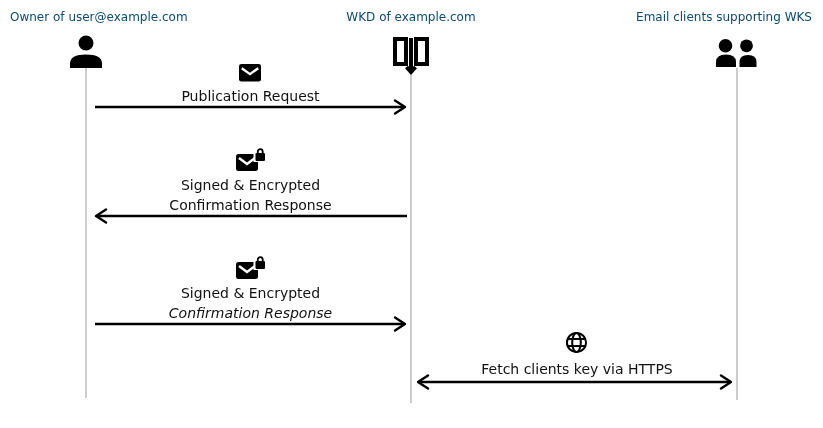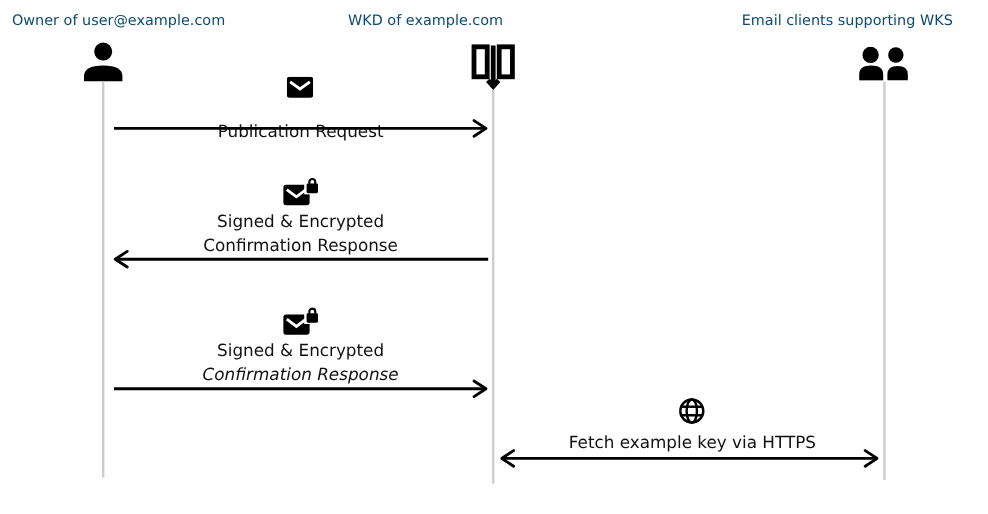--- a/index.html
+++ b/index.html
@@ -40,22 +40,22 @@
   }
   .icon { display: inline-block; line-height: 0; }
   svg { display: block; }
 </style>
 </head>
 <body>
 
 <div class="canvas">
 
   <div class="actor-label" style="left:10px;">Owner of user@example.com</div>
-  <div class="actor-label" style="left:290px; width:242px; ">WKD of example.com</div>
-  <div class="actor-label" style="right:29px; text-align:center;">Email clients supporting WKS</div>
+  <div class="actor-label" style="left:290px; width:242px; text-align:center;">WKD of example.com</div>
+  <div class="actor-label" style="right:11px; text-align:center;">Email clients supporting WKS</div>
 
   <span class="icon abs" style="left:68px; top:35px;">
     <svg width="36" height="33" viewBox="0 0 36 33">
       <circle cx="18" cy="8" r="7.5" fill="#000"></circle>
       <path d="M2 33 V28.5 Q2 19.5 18 19.5 Q34 19.5 34 28.5 V33 Z" fill="#000"></path>
     </svg>
   </span>
 
   <span class="icon abs" style="left:392px; top:36px;">
     <svg width="38" height="40" viewBox="0 0 38 40">
@@ -80,21 +80,21 @@
   <div class="lifeline" style="left:85px;  top:68px; height:330px;"></div>
   <div class="lifeline" style="left:410px; top:75px; height:328px;"></div>
   <div class="lifeline" style="left:736px; top:68px; height:332px;"></div>
 
   <span class="icon abs" style="left:239px; top:64px;">
     <svg width="22" height="17.5" viewBox="0 0 24 19">
       <rect x="0" y="0" width="24" height="19" rx="2.5" fill="#000"></rect>
       <polyline points="3,4.5 12,11 21,4.5" fill="none" stroke="#fff" stroke-width="2.6"></polyline>
     </svg>
   </span>
-  <div class="msg-label" style="left:95px; top:100px; width:311px;text-align:center;">Publication Request</div>
+  <div class="msg-label" style="left:95px; top:86px; width:311px;text-align:center;">Publication Request</div>
   <svg class="abs" style="left:95px; top:98px;" width="313" height="18">
     <line x1="0" y1="9" x2="309" y2="9" stroke="#000" stroke-width="2.4"></line>
     <polyline points="300,2.5 310,9 300,15.5" fill="none" stroke="#000" stroke-width="2.4" stroke-linecap="round" stroke-linejoin="round"></polyline>
   </svg>
 
   <span class="icon abs" style="left:236px; top:148px;">
     <svg width="30" height="25" viewBox="0 0 30 25">
       <rect x="0" y="6" width="22" height="17" rx="2.5" fill="#000"></rect>
       <polyline points="3,10 11,16 19,10" fill="none" stroke="#fff" stroke-width="2.4"></polyline>
       <rect x="17.5" y="0" width="13" height="14" fill="#fff"></rect>
@@ -126,20 +126,20 @@
   </svg>
 
   <span class="icon abs" style="left:565px; top:331px;">
     <svg width="23" height="23" viewBox="0 0 24 24" fill="none" stroke="#000" stroke-width="2.1">
       <circle cx="12" cy="12" r="10"></circle>
       <ellipse cx="12" cy="12" rx="4.5" ry="10"></ellipse>
       <line x1="2.4" y1="8.3" x2="21.6" y2="8.3"></line>
       <line x1="2.4" y1="15.7" x2="21.6" y2="15.7"></line>
     </svg>
   </span>
-  <div class="msg-label" style="left:420px; top:359px; width:314px;">Fetch example key via HTTPS</div>
+  <div class="msg-label" style="left:420px; top:359px; width:314px;">Fetch clients key via HTTPS</div>
   <svg class="abs" style="left:417px; top:373px;" width="315" height="18">
     <line x1="2" y1="9" x2="313" y2="9" stroke="#000" stroke-width="2.4"></line>
     <polyline points="11,2.5 1,9 11,15.5" fill="none" stroke="#000" stroke-width="2.4" stroke-linecap="round" stroke-linejoin="round"></polyline>
     <polyline points="304,2.5 314,9 304,15.5" fill="none" stroke="#000" stroke-width="2.4" stroke-linecap="round" stroke-linejoin="round"></polyline>
   </svg>
 
 </div>
 
 </body></html>

